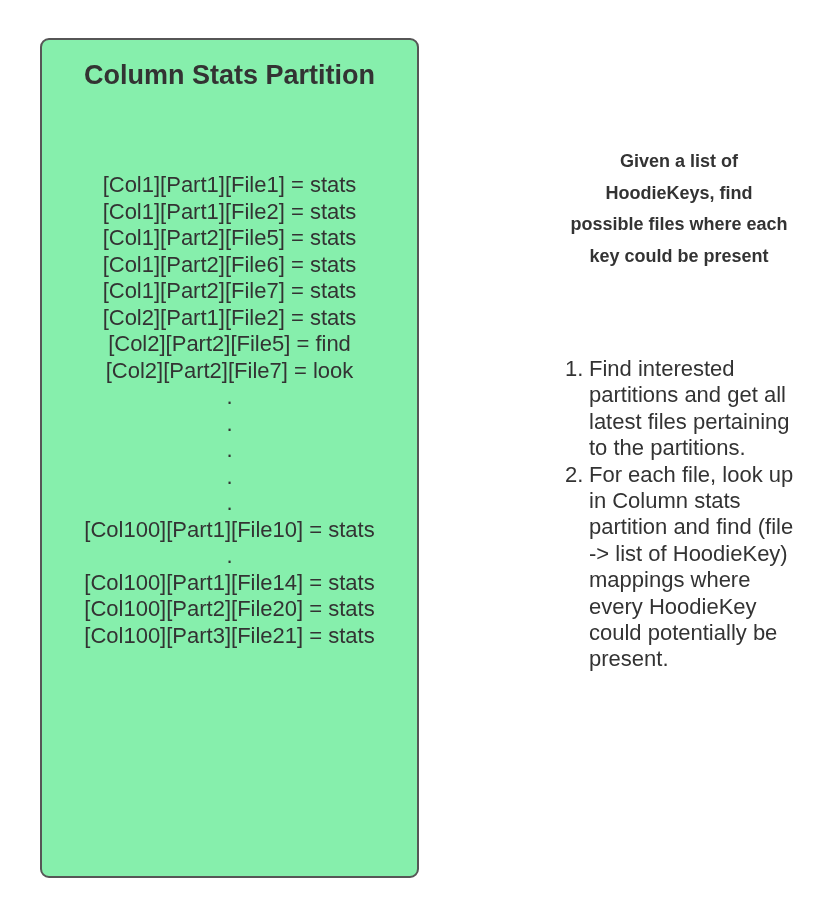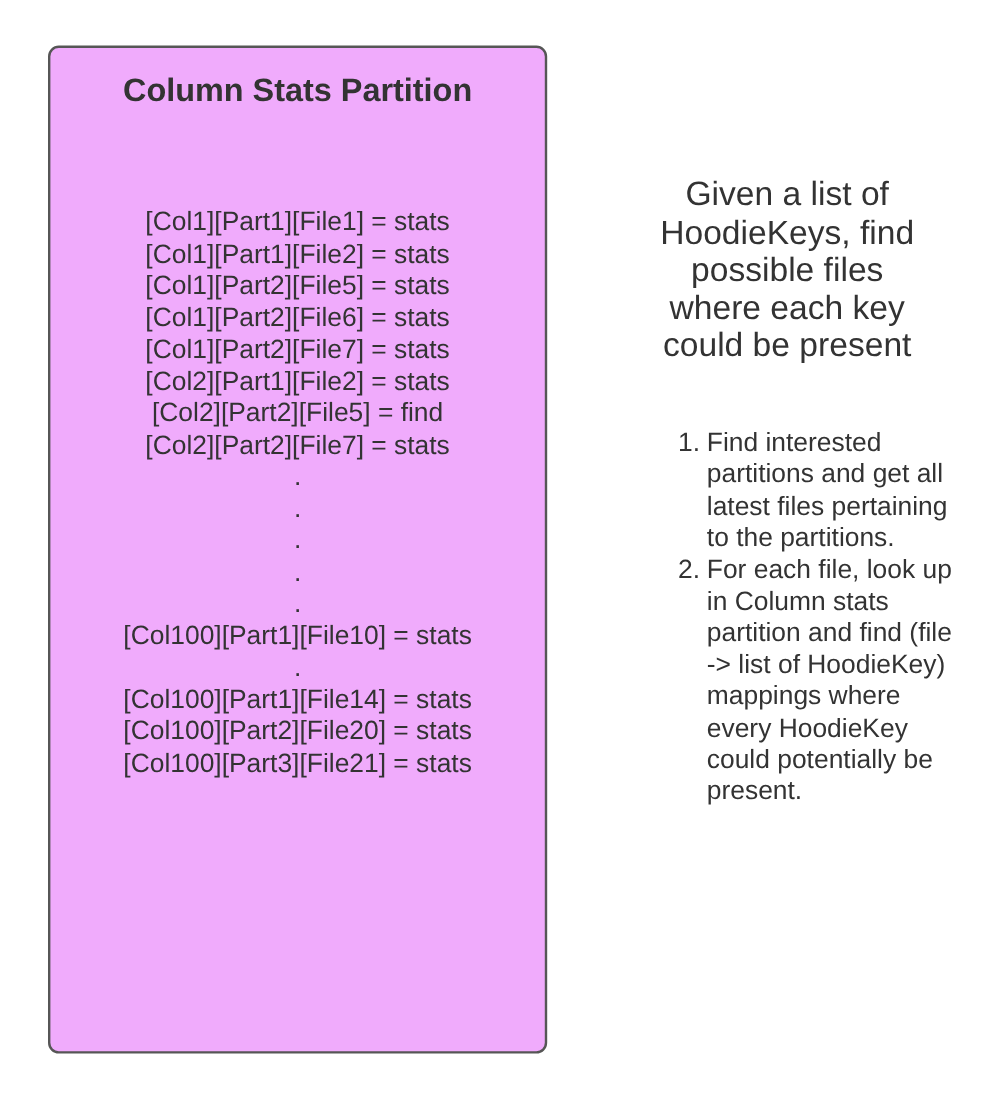--- a/index.html
+++ b/index.html
@@ -10,25 +10,25 @@
     color: #333333;
     position: relative;
     overflow: hidden;
   }
   .page { position: absolute; left: 0; top: 0; width: 840px; height: 920px; }
 
   
   .stats-box {
     position: absolute;
     left: 40px; top: 38px;
-    width: 416px; height: 840px;
+    width: 379px; height: 840px;
     box-sizing: border-box;
     border: 2px solid #565656;
     border-radius: 9px;
-    background: #f0abfc;
+    background: #86efac;
   }
   .box-title {
     margin-top: 19px;
     text-align: center;
     font-weight: bold;
     font-size: 27px;
     line-height: 32px;
     color: #333333;
     white-space: nowrap;
   }
@@ -42,25 +42,25 @@
     font-size: 22px;
     line-height: 26.5px;
     text-align: center;
     white-space: pre;
     color: #333333;
   }
 
   
   .annotation-heading {
     position: absolute;
-    left: 544px; top: 146px;
+    left: 567px; top: 146px;
     width: 224px;
     text-align: center;
-    font-weight: normal;
-    font-size: 28px;
+    font-weight: bold;
+    font-size: 18px;
     line-height: 31.5px;
     color: #333333;
   }
   .annotation-steps {
     position: absolute;
     left: 565px; top: 356px;
   }
   .step-row {
     display: flex;
     align-items: flex-start;
@@ -85,21 +85,21 @@
   <div class="stats-box">
     <div class="box-title">Column Stats Partition</div>
     <div class="entries">
         <div class="entry-line">[Col1][Part1][File1] = stats</div>
         <div class="entry-line">[Col1][Part1][File2] = stats</div>
         <div class="entry-line">[Col1][Part2][File5] = stats</div>
         <div class="entry-line">[Col1][Part2][File6] = stats</div>
         <div class="entry-line">[Col1][Part2][File7] = stats</div>
         <div class="entry-line">[Col2][Part1][File2] = stats</div>
         <div class="entry-line">[Col2][Part2][File5] = find</div>
-        <div class="entry-line">[Col2][Part2][File7] = stats</div>
+        <div class="entry-line">[Col2][Part2][File7] = look</div>
         <div class="entry-line">.</div>
         <div class="entry-line">.</div>
         <div class="entry-line">.</div>
         <div class="entry-line">.</div>
         <div class="entry-line">.</div>
         <div class="entry-line">[Col100][Part1][File10] = stats</div>
         <div class="entry-line">.</div>
         <div class="entry-line">[Col100][Part1][File14] = stats</div>
         <div class="entry-line">[Col100][Part2][File20] = stats</div>
         <div class="entry-line">[Col100][Part3][File21] = stats</div>

